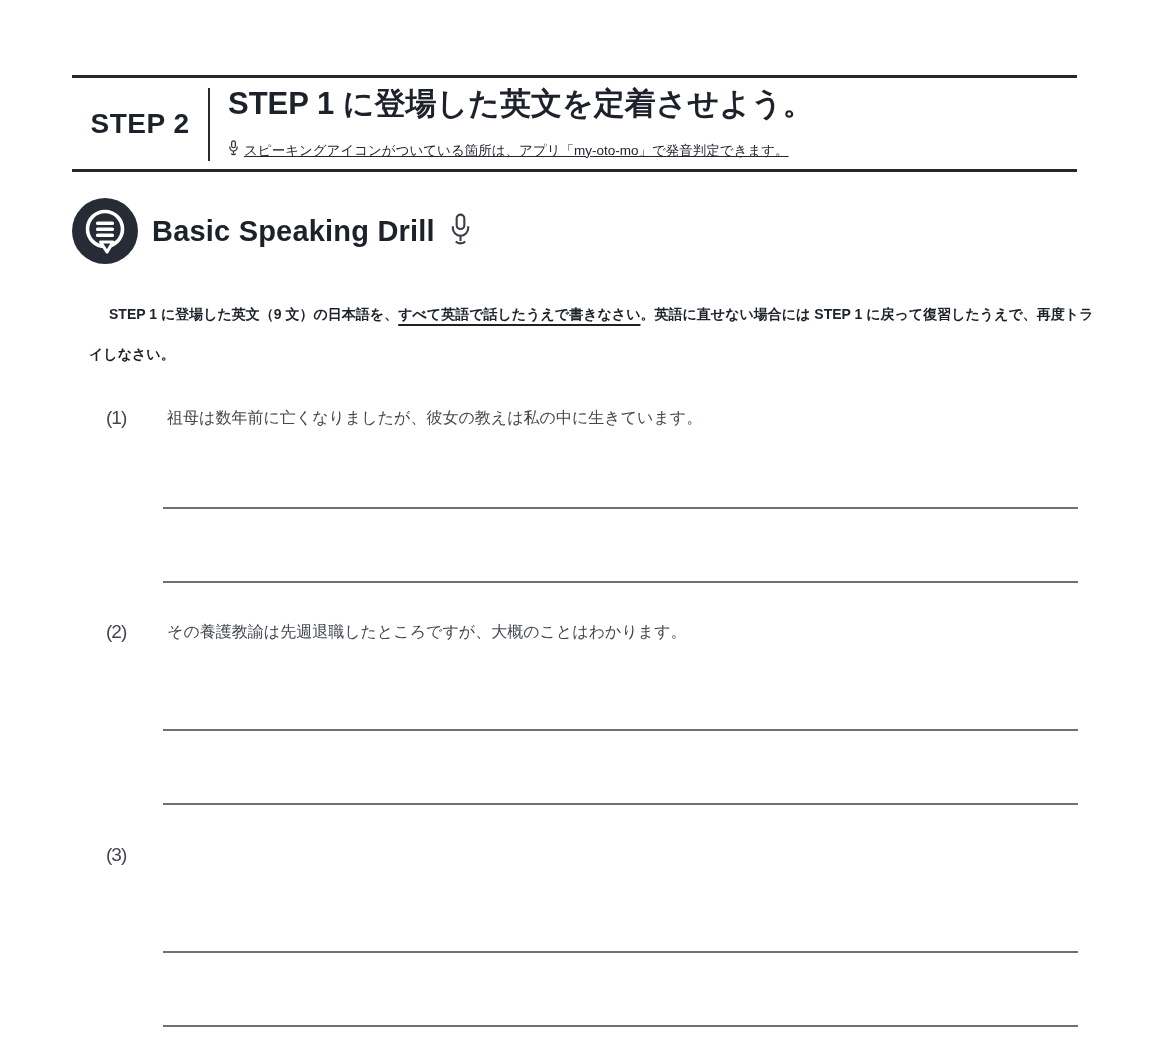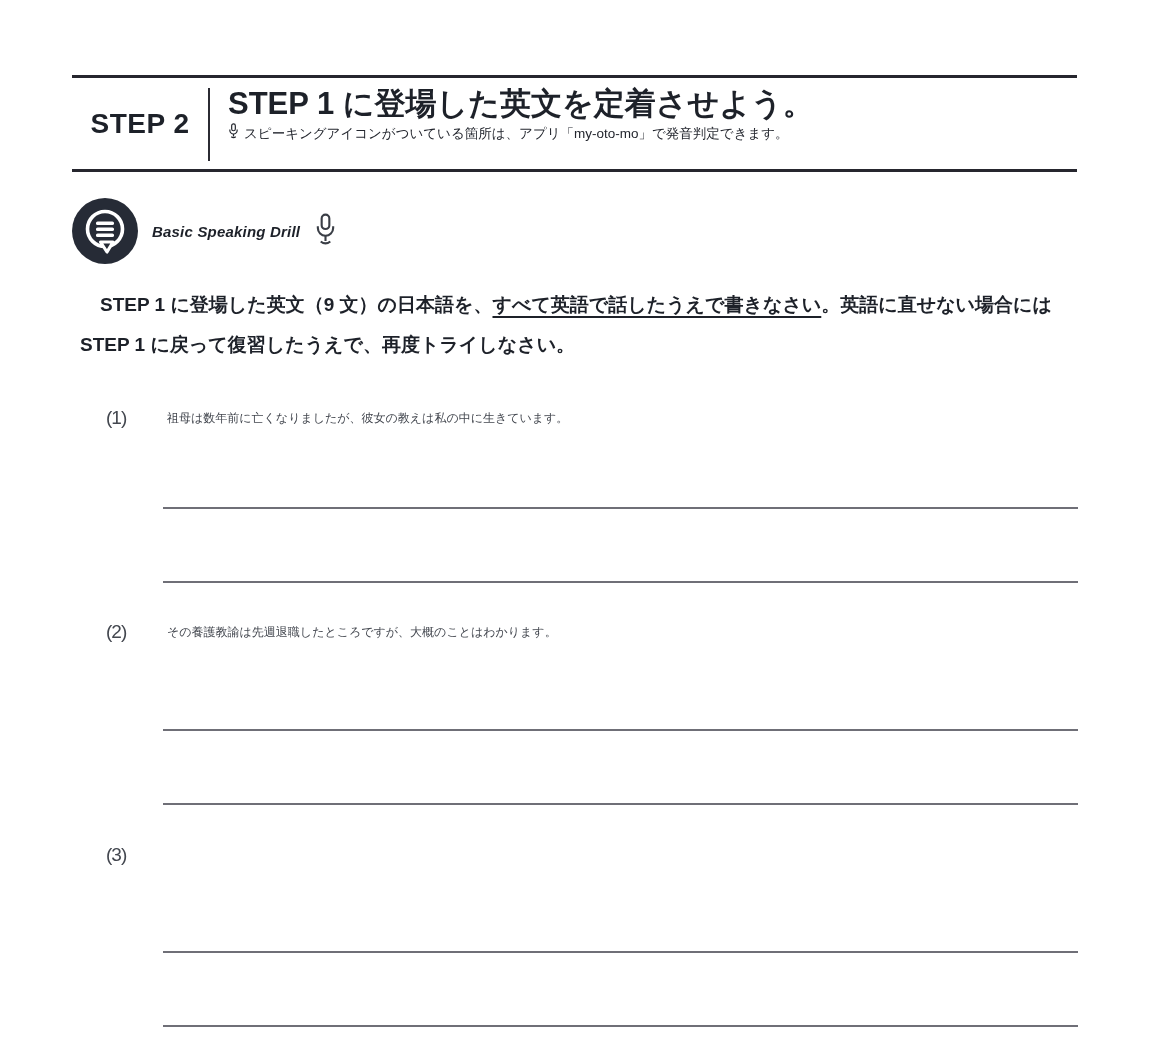--- a/index.html
+++ b/index.html
@@ -21,56 +21,56 @@
     font-size:28px;font-weight:bold;letter-spacing:.5px;color:#1d2129;
   }
   .header-divider{
     position:absolute;left:136px;top:10px;bottom:8px;width:2px;background:#2b2b33;
   }
   .header-right{flex:1;padding:10px 0 0 20px;box-sizing:border-box;}
   .header-title{
     font-size:31px;font-weight:bold;color:#1d2129;line-height:32px;margin:0;
   }
   .header-sub{
-    margin-top:3px;font-size:13.5px;color:#23262e;font-weight:500;
-    display:flex;align-items:center;gap:5px;line-height:18px;
+    margin-top:20px;font-size:13.5px;color:#23262e;font-weight:500;
+    display:flex;align-items:center;gap:5px;line-height:18px;text-decoration:underline;
   }
   .mic-svg{display:inline-block;vertical-align:middle;}
 
   
   .drill-row{
     position:absolute;left:72px;top:198px;height:66px;
     display:flex;align-items:center;gap:14px;
   }
   .drill-icon{width:66px;height:66px;flex:0 0 auto;}
   .drill-title{
-    font-size:15px;font-weight:bold;font-style:italic;color:#1d2129;
+    font-size:29px;font-weight:bold;color:#1d2129;
     letter-spacing:.2px;
   }
 
   
   .instruction{
     position:absolute;left:72px;top:277px;width:1008px;
-    font-size:19px;font-weight:bold;color:#1d2129;line-height:40px;
-    text-indent:20px;margin:8px;
+    font-size:14px;font-weight:bold;color:#1d2129;line-height:40px;
+    text-indent:20px;margin:17px;
   }
   .instruction .ul{
     text-decoration:underline;text-decoration-thickness:2px;text-underline-offset:5px;
   }
 
   
   .question{position:absolute;left:72px;width:1008px;height:200px;}
   .q1{top:403px}.q2{top:617px}.q3{top:840px}
   .q-line{display:flex;align-items:flex-start;}
   .q-num{
     flex:0 0 auto;margin-left:34px;width:44px;font-size:19px;color:#43474f;
     line-height:30px;letter-spacing:-1px;
   }
   .q-text{
-    flex:0 0 auto;margin-left:17px;font-size:12px;color:#43474f;line-height:30px;
+    flex:0 0 auto;margin-left:17px;font-size:16px;color:#43474f;line-height:30px;
   }
   .answer-line{
     position:absolute;left:91px;width:915px;height:0;
     border-top:2px solid #6f6f77;
   }
   .q1 .line-a{top:104px}.q1 .line-b{top:178px}
   .q2 .line-a{top:112px}.q2 .line-b{top:186px}
   .q3 .line-a{top:111px}.q3 .line-b{top:185px}
 </style>
 </head>

